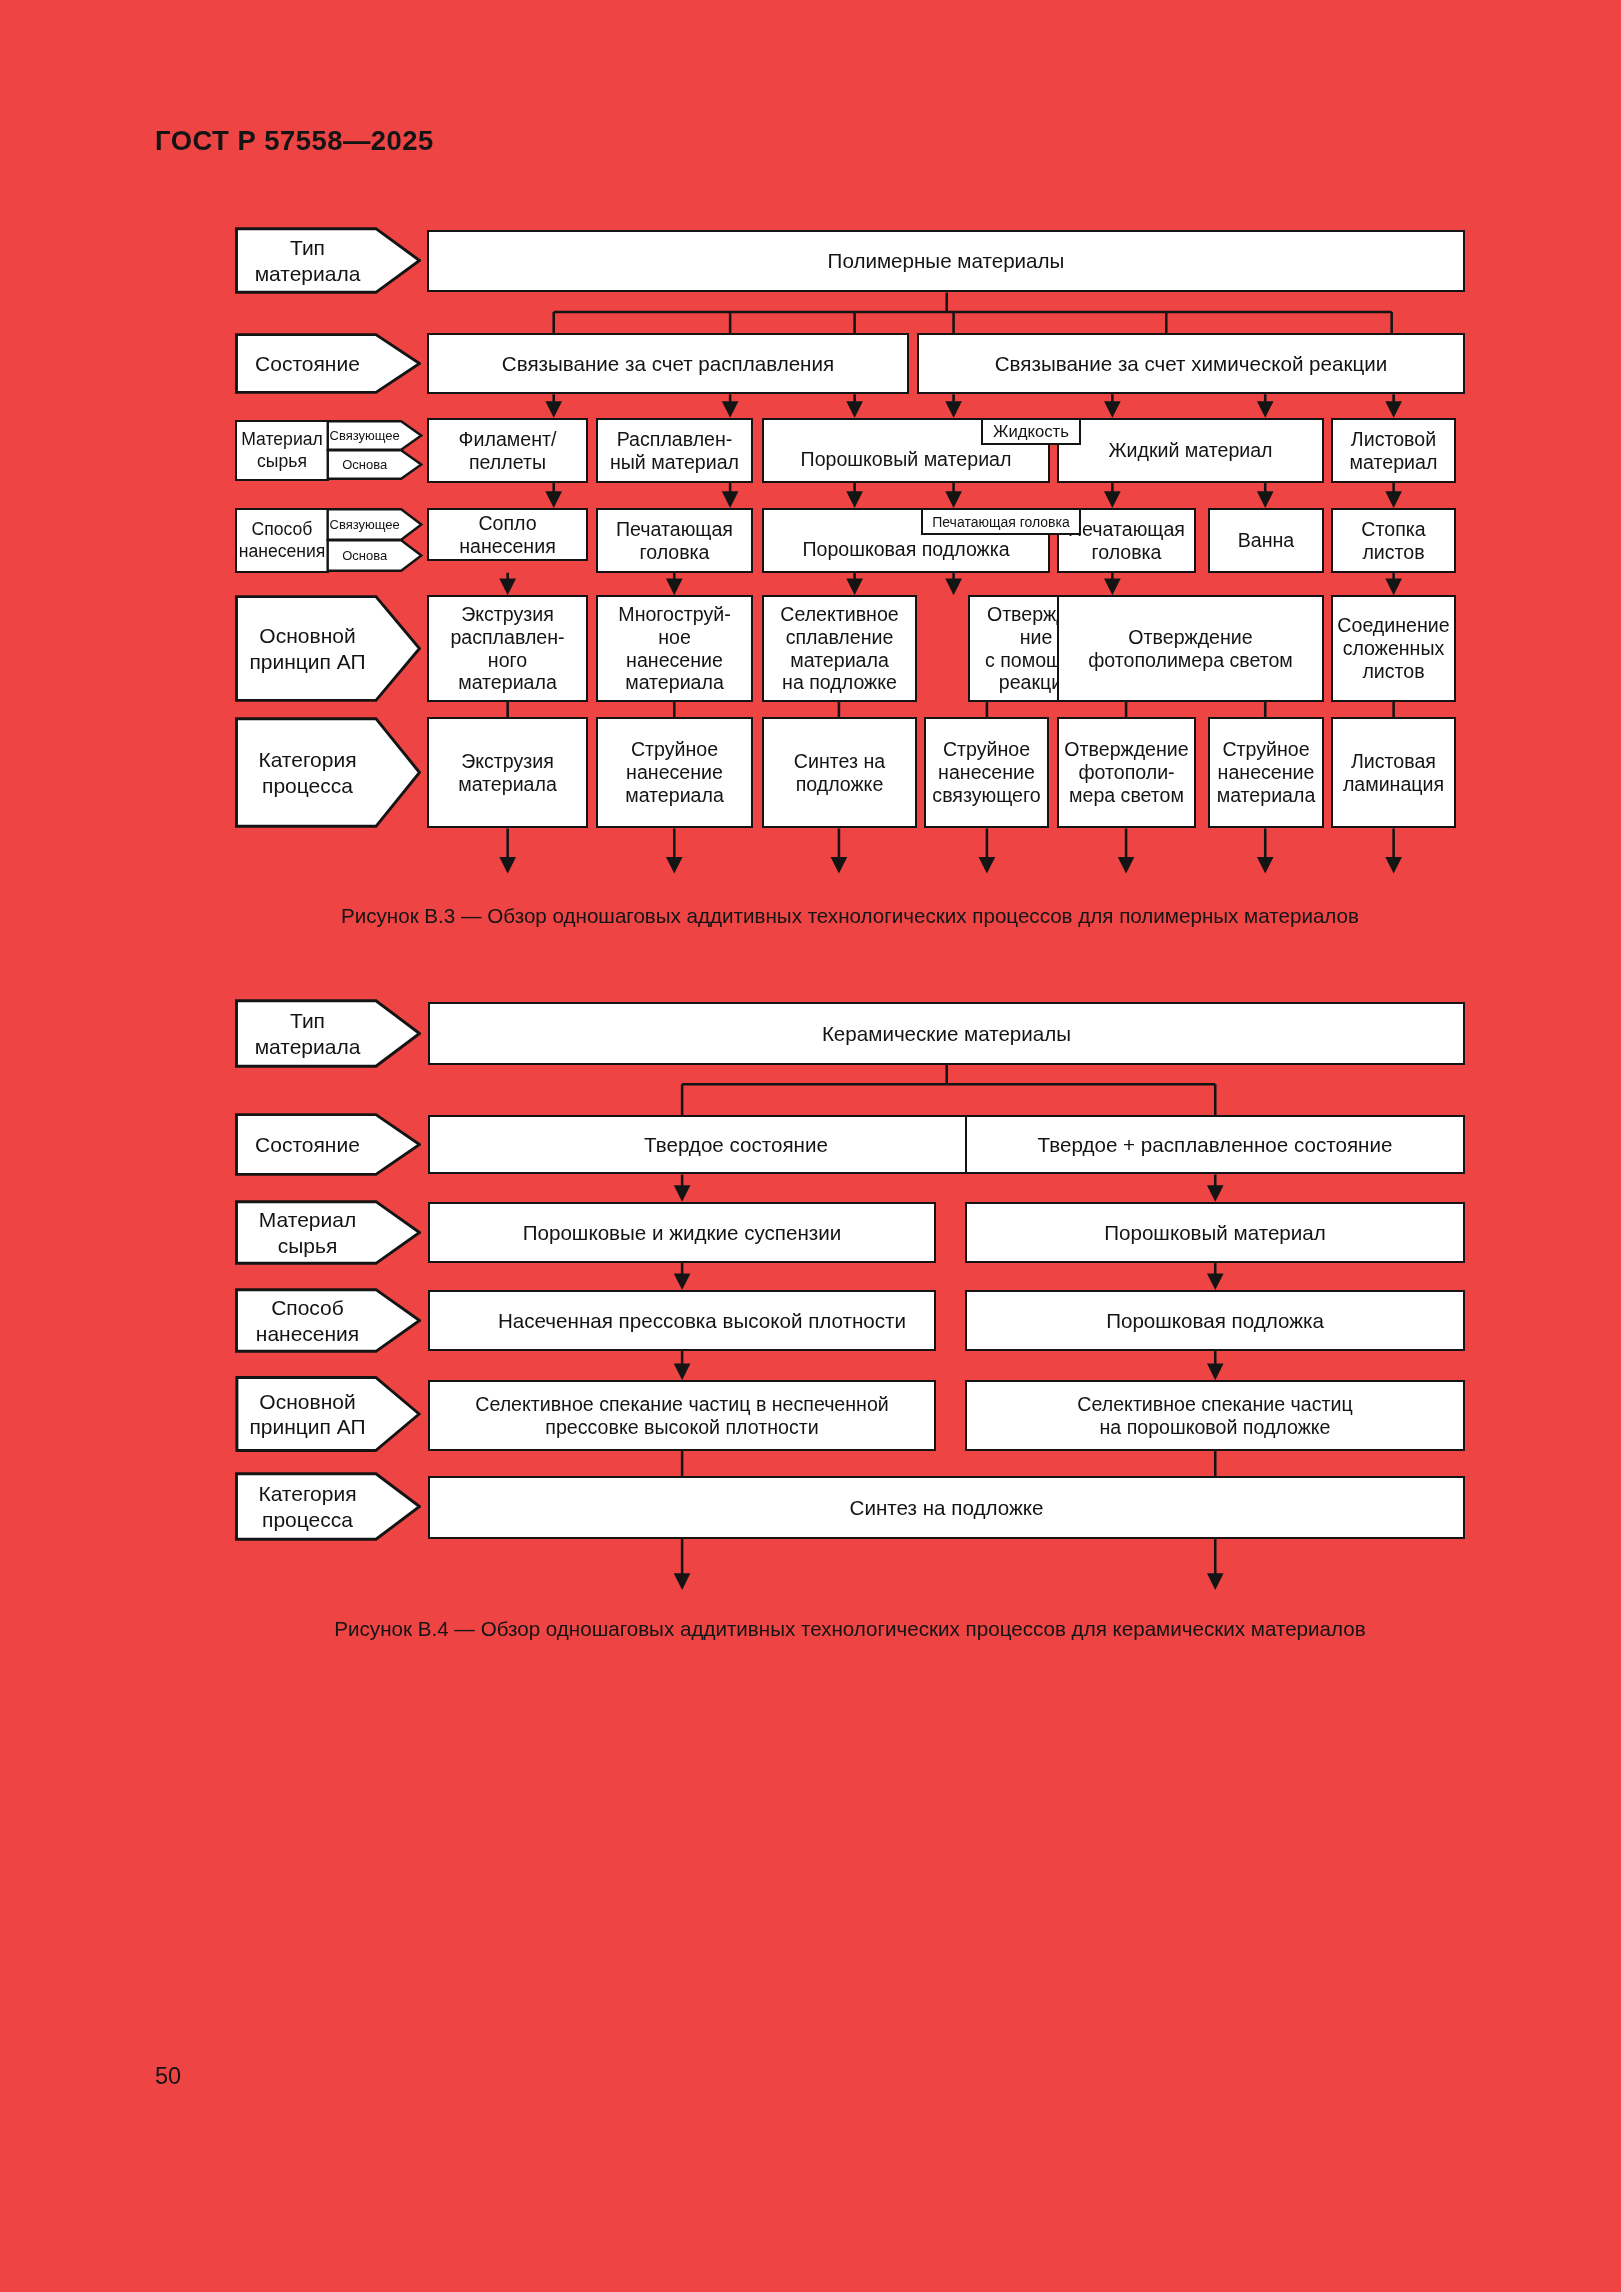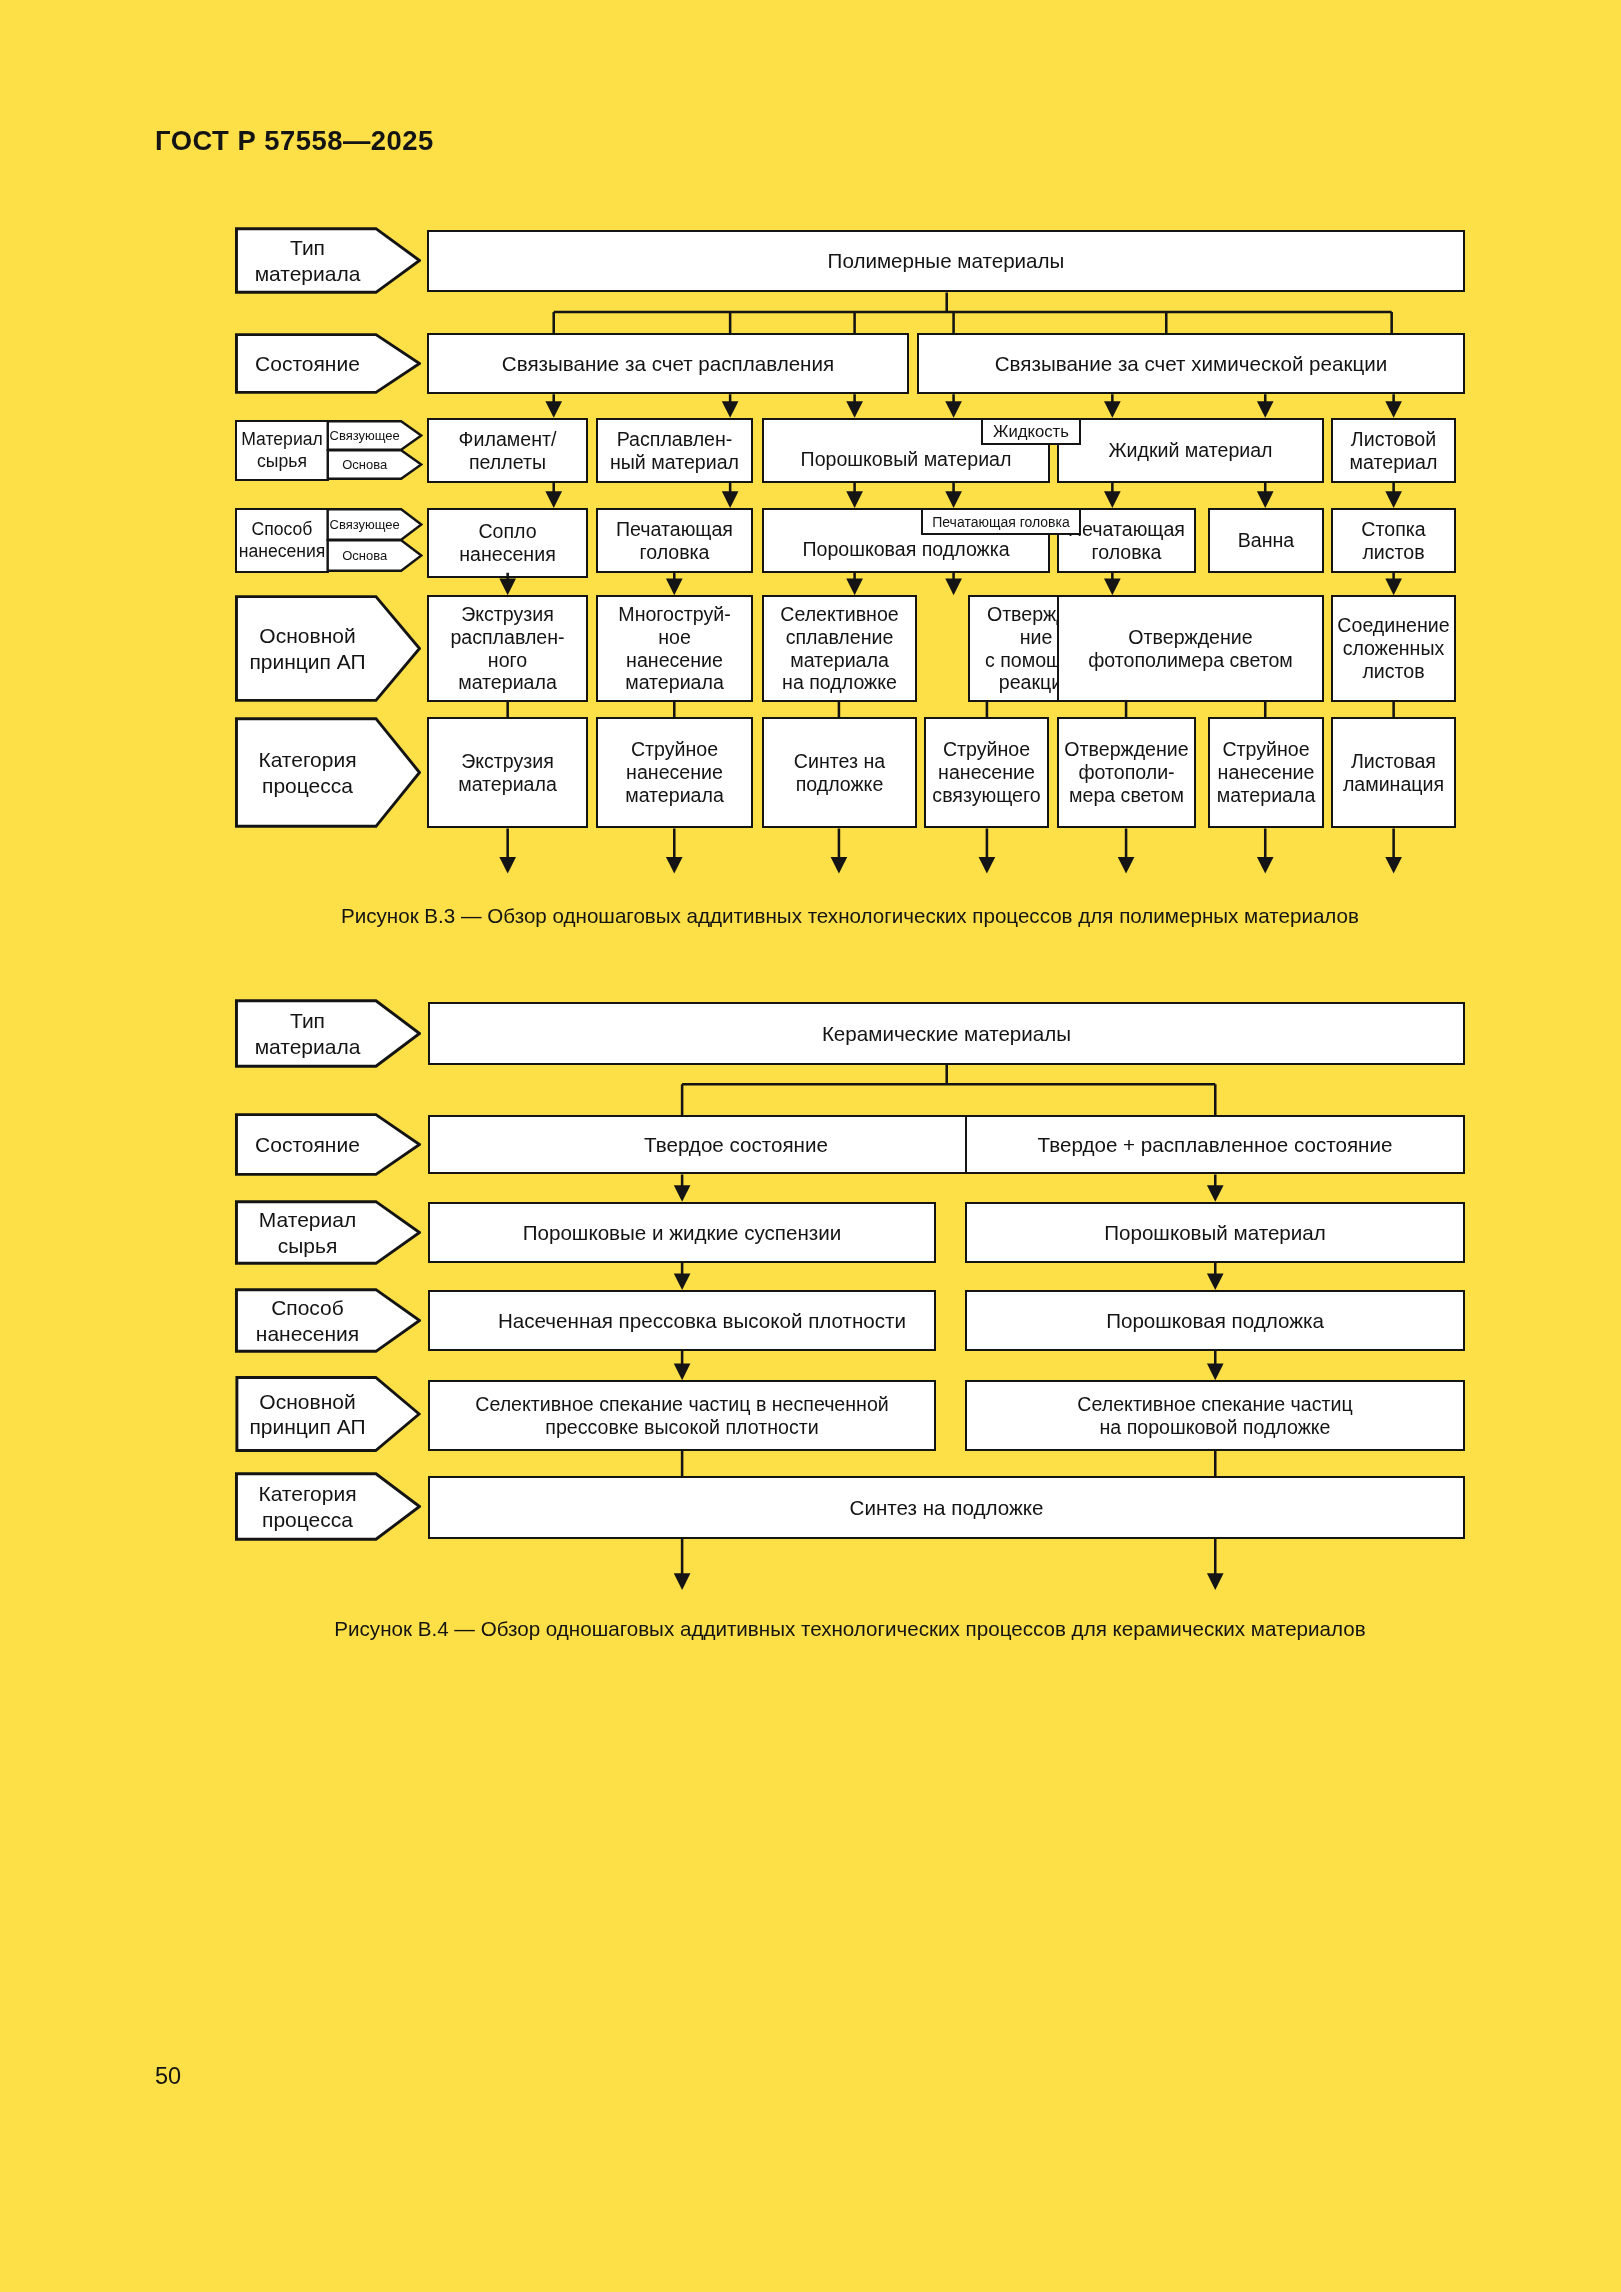--- a/index.html
+++ b/index.html
@@ -1,17 +1,17 @@
 <!DOCTYPE html>
 <html><head>
 <meta charset="utf-8">
 <style>
   html,body{margin:0;padding:0;background:#e8e8e8;}
   #page{
-    position:relative;width:1621px;height:2293px;background:#fde047;
+    position:relative;width:1621px;height:2293px;background:#ef4444;
     font-family:"Liberation Sans","DejaVu Sans",sans-serif;color:#141414;
     overflow:hidden;margin:0 auto;
   }
   .abs{position:absolute;}
   #doc-header{
     position:absolute;left:155px;top:125px;font-size:27.4px;font-weight:bold;
     letter-spacing:0.5px;white-space:nowrap;
   }
   #page-num{position:absolute;left:155px;top:2063px;font-size:23.5px;}
   
@@ -123,21 +123,21 @@
     <div class="fbox" style="left:427px;top:418px;width:161px;height:65px;">Филамент/
 пеллеты</div>
     <div class="fbox" style="left:596px;top:418px;width:157px;height:65px;">Расплавлен-
 ный материал</div>
     <div class="fbox" style="left:762px;top:418px;width:288px;height:65px;padding-top:17.6px;">Порошковый материал</div>
     <div class="tag" style="left:950px;top:418px;width:100px;height:27.4px;font-size:16.7px;">Жидкость</div>
     <div class="fbox" style="left:1057px;top:418px;width:267px;height:65px;">Жидкий материал</div>
     <div class="fbox" style="left:1331px;top:418px;width:125px;height:65px;">Листовой
 материал</div>
 
-    <div class="fbox" style="left:427px;top:508px;width:161px;height:70px;">Сопло
+    <div class="fbox" style="left:427px;top:508px;width:161px;height:53px;">Сопло
 нанесения</div>
     <div class="fbox" style="left:596px;top:508px;width:157px;height:65px;">Печатающая
 головка</div>
     <div class="fbox" style="left:762px;top:508px;width:288px;height:65px;padding-top:17.6px;">Порошковая подложка</div>
     <div class="tag" style="left:890px;top:508px;width:160px;height:27.4px;font-size:14px;">Печатающая головка</div>
     <div class="fbox" style="left:1057px;top:508px;width:139px;height:65px;">Печатающая
 головка</div>
     <div class="fbox" style="left:1208px;top:508px;width:116px;height:65px;">Ванна</div>
     <div class="fbox" style="left:1331px;top:508px;width:125px;height:65px;">Стопка
 листов</div>

